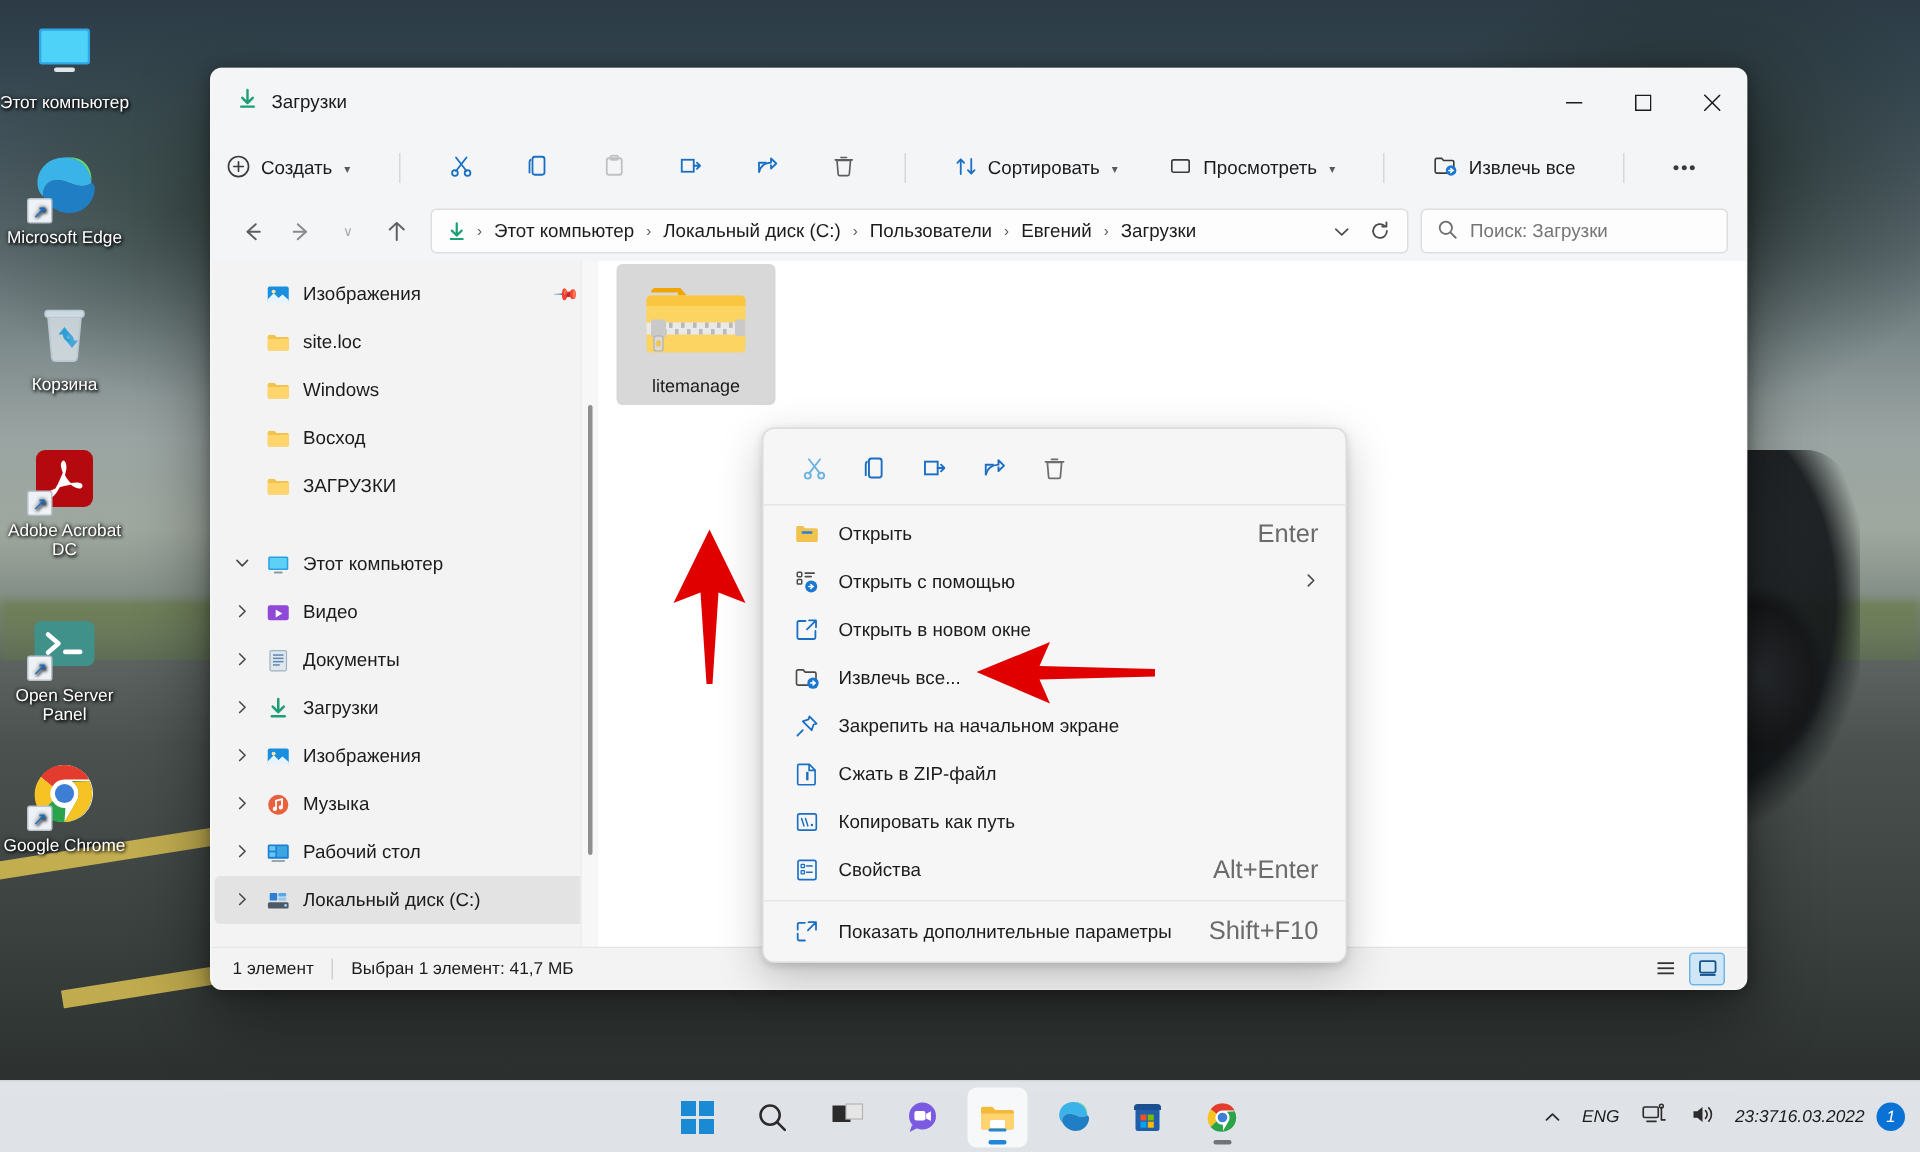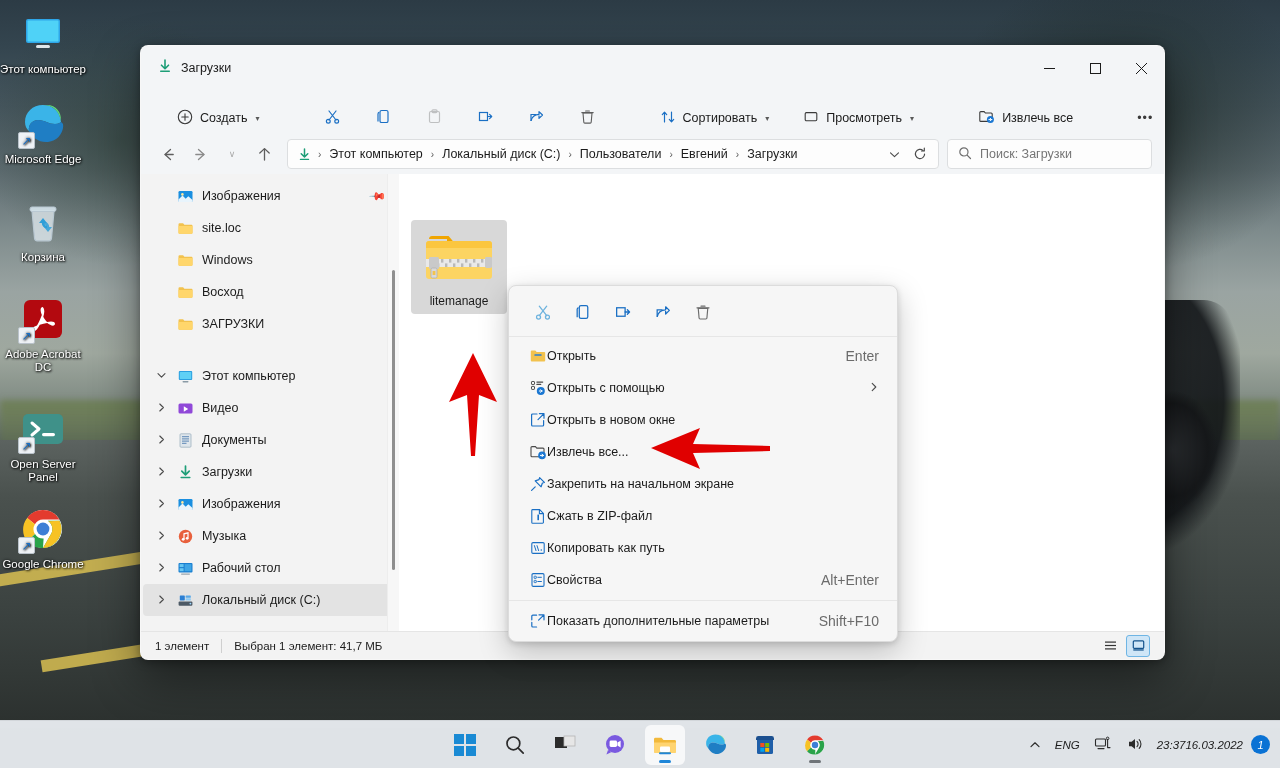--- a/index.html
+++ b/index.html
@@ -93,22 +93,22 @@
   .title-left { display:flex; align-items:center; gap:8px; padding-left:16px; }
   .title-text { font-size:12.5px; color:#1b1b1b; }
   .win-ctrls { position:absolute; right:0; top:0; height:44px; display:flex; }
   .win-btn {
     width:46px; height:44px; display:flex; align-items:center; justify-content:center;
     font-size:13px; color:#1b1b1b; cursor:default;
   }
 
   
   .toolbar {
-    height:44px; flex:0 0 44px; display:flex; align-items:flex-end;
-    padding:0 27px; gap:16px; background:#f3f5f7;
+    height:44px; flex:0 0 44px; display:flex; align-items:center;
+    padding:0 1px; gap:16px; background:#f3f5f7;
   }
   .tb-btn {
     height:32px; display:flex; align-items:center; gap:7px;
     padding:0 9px; border-radius:5px; cursor:default;
     font-size:12.5px; color:#1b1b1b; white-space:nowrap;
   }
   .tb-btn.icon-only { padding:0 9px; }
   .tb-sep { width:1px; height:20px; background:#d6d8da; margin:0 7px; }
   .chev { font-size:8px; color:#5a5a5a; margin-left:1px; }
   .tb-disabled { opacity:.38; }
@@ -174,22 +174,22 @@
 
   .content { flex:1; position:relative; background:#fff; overflow:hidden; }
   .group-hdr {
     display:flex; align-items:center; gap:7px;
     padding:14px 16px 6px 16px; font-size:12.5px; color:#1b4d7e;
   }
   .group-hdr .gchev { font-size:9px; }
   .group-line { flex:1; height:1px; background:#e4e4e4; margin-left:8px; }
   .file-grid { padding:2px 0 0 12px; display:flex; flex-wrap:wrap; }
   .file-item {
-    width:96px; padding:6px 2px 6px 2px; text-align:center;
-    border-radius:4px; cursor:default;margin-top:44px;
+    width:106px; padding:6px 2px 6px 2px; text-align:center;
+    border-radius:4px; cursor:default;
   }
   .file-item.selected { background:#d8d8d8; }
   .file-icon { width:72px; height:64px; margin:0 auto 4px; position:relative; }
   .file-label { font-size:12px; color:#1b1b1b; line-height:14px;
     white-space:nowrap; overflow:hidden; text-overflow:clip; }
 
   
   .statusbar {
     height:28px; flex:0 0 28px; background:#f3f3f3; border-top:1px solid #e5e5e5;
     display:flex; align-items:center; padding:0 14px; gap:0;
@@ -212,26 +212,26 @@
   }
   .ctx-top {
     display:flex; align-items:center; gap:0; padding:6px 10px 8px 14px;
     border-bottom:1px solid #e6e6e6; margin-bottom:3px;
   }
   .ctx-top-btn {
     width:40px; height:32px; display:flex; align-items:center; justify-content:center;
     border-radius:5px; cursor:default;
   }
   .ctx-item {
-    height:32px; display:flex; align-items:center; gap:0;
+    height:32px; display:flex; align-items:center; gap:12px;
     padding:0 14px 0 16px; margin:0 4px; border-radius:5px;
     font-size:12.5px; color:#1b1b1b; cursor:default;
   }
   .ctx-ico { width:18px; height:18px; flex:0 0 18px; position:relative; }
-  .ctx-accel { margin-left:auto; font-size:14px; color:#6b6b6b; }
+  .ctx-accel { margin-left:auto; font-size:17px; color:#6b6b6b; }
   .ctx-sub { margin-left:auto; font-size:11px; color:#5a5a5a; }
   .ctx-divider { height:1px; background:#e6e6e6; margin:4px 0; }
 
   
   .red-arrow { position:absolute; z-index:60; }
 
   
   #taskbar {
     position:absolute; left:0; bottom:0; width:1280px; height:48px;
     background:rgba(238,242,246,.93);

